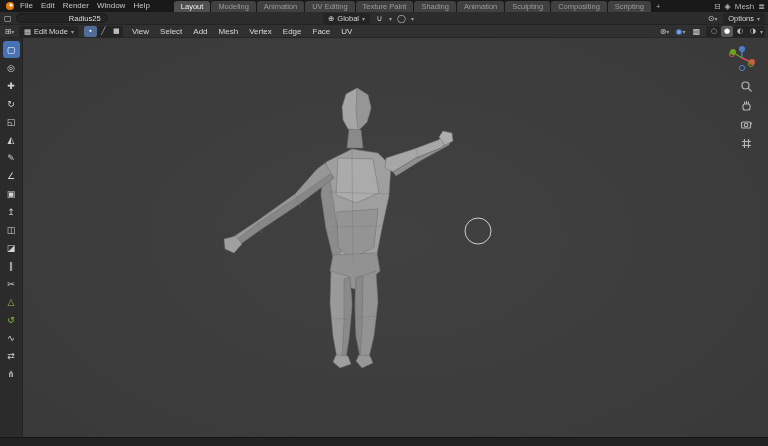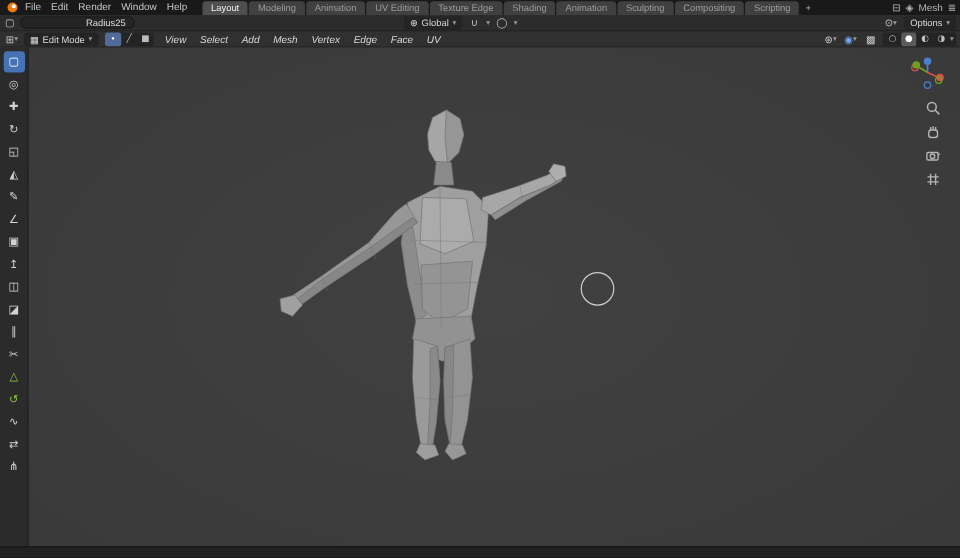--- a/index.html
+++ b/index.html
@@ -3,37 +3,37 @@
 <meta charset="utf-8">
 <style>
   * {box-sizing:border-box;margin:0;padding:0;}
   html,body{width:768px;height:446px;}
   body{background:#1a1a1a;font-family:"Liberation Sans","DejaVu Sans",sans-serif;position:relative;overflow:hidden;color:#ccc;}
   .glyph{font-family:"DejaVu Sans",sans-serif;}
 
   .topbar{height:12px;background:#191919;display:flex;align-items:center;font-size:8px;color:#c4c4c4;padding-left:3px;text-align:center;}
   .logo{width:13px;height:12px;display:flex;align-items:center;justify-content:center;}
   .menu{padding:0 4px;line-height:12px;}
-  .tabs{display:flex;gap:1px;margin-left:8px;height:12px;align-items:flex-end;}
+  .tabs{display:flex;gap:1px;margin-left:20px;height:12px;align-items:flex-end;}
   .tab{height:11px;line-height:11px;padding:0 7px;font-size:7.5px;background:#404040;color:#9b9b9b;border-radius:3px 3px 0 0;white-space:nowrap;}
   .tab.active{background:#4f4f4f;color:#f0f0f0;}
   .tab.add{background:transparent;color:#aaa;padding:0 4px;}
   .tb-right{margin-left:auto;display:flex;align-items:center;gap:4px;padding-right:3px;color:#b5b5b5;}
   .tb-right .glyph{font-size:8px;}
 
   .toolsettings{height:13px;background:#2c2c2c;display:flex;align-items:center;position:relative;font-size:8px;padding:0 4px;gap:4px;border-bottom:1px solid #232323;}
   .slider{width:92px;height:10px;background:#242424;border:1px solid #1b1b1b;border-radius:5px;display:flex;align-items:center;justify-content:flex-end;padding:0 6px;font-size:7.5px;color:#ddd;}
   .ts-center{position:absolute;left:323px;top:0;height:13px;display:flex;align-items:center;gap:3px;}
   .ts-right{position:absolute;right:3px;top:0;height:13px;display:flex;align-items:center;gap:4px;}
   .pill{height:11px;background:#242424;border-radius:3px;display:flex;align-items:center;gap:3px;padding:0 5px;font-size:7.5px;color:#d8d8d8;white-space:nowrap;}
   .iconbtn{height:11px;min-width:13px;display:flex;align-items:center;justify-content:center;border-radius:2px;font-size:8px;color:#c9c9c9;}
   .chev{font-size:6px;color:#999;}
 
   .viewheader{height:13px;background:#303030;display:flex;align-items:center;font-size:8px;color:#d8d8d8;padding:0 3px;gap:3px;position:relative;border-bottom:1px solid #262626;}
-  .vh-menu{padding:0 4px;white-space:nowrap;font-style:italic;}
+  .vh-menu{padding:0 4px;white-space:nowrap;}
   .selmode{display:flex;background:#242424;border-radius:2px;height:11px;margin:0 2px;}
   .selmode .sm{width:13px;display:flex;align-items:center;justify-content:center;font-size:7px;color:#bbb;border-radius:2px;}
   .selmode .sm.active{background:#4f6b96;color:#fff;}
   .vh-right{position:absolute;right:3px;top:0;height:13px;display:flex;align-items:center;gap:3px;}
   .shadegrp{display:flex;align-items:center;background:#242424;border-radius:2px;height:11px;padding:0 2px;gap:1px;}
   .shadegrp .sh{width:12px;text-align:center;font-size:7px;color:#c0c0c0;border-radius:2px;line-height:11px;}
   .shadegrp .sh.active{background:#5a5a5a;color:#fff;}
   .blue{color:#71a8ff;}
 
   .viewport{position:absolute;left:0;top:38px;width:768px;height:399px;background:radial-gradient(ellipse 620px 360px at 390px 200px,#414141,#3a3a3a 75%,#373737);}
@@ -59,21 +59,21 @@
   <span class="menu">File</span>
   <span class="menu">Edit</span>
   <span class="menu">Render</span>
   <span class="menu">Window</span>
   <span class="menu">Help</span>
   <div class="tabs">
     <span class="tab active">Layout</span>
     <span class="tab">Modeling</span>
     <span class="tab">Animation</span>
     <span class="tab">UV Editing</span>
-    <span class="tab">Texture Edge</span>
+    <span class="tab">Texture Paint</span>
     <span class="tab">Shading</span>
     <span class="tab">Animation</span>
     <span class="tab">Sculpting</span>
     <span class="tab">Compositing</span>
     <span class="tab">Scripting</span>
     <span class="tab add">+</span>
   </div>
   <div class="tb-right">
     <span class="glyph">⊟</span>
     <span class="glyph">◈</span>

